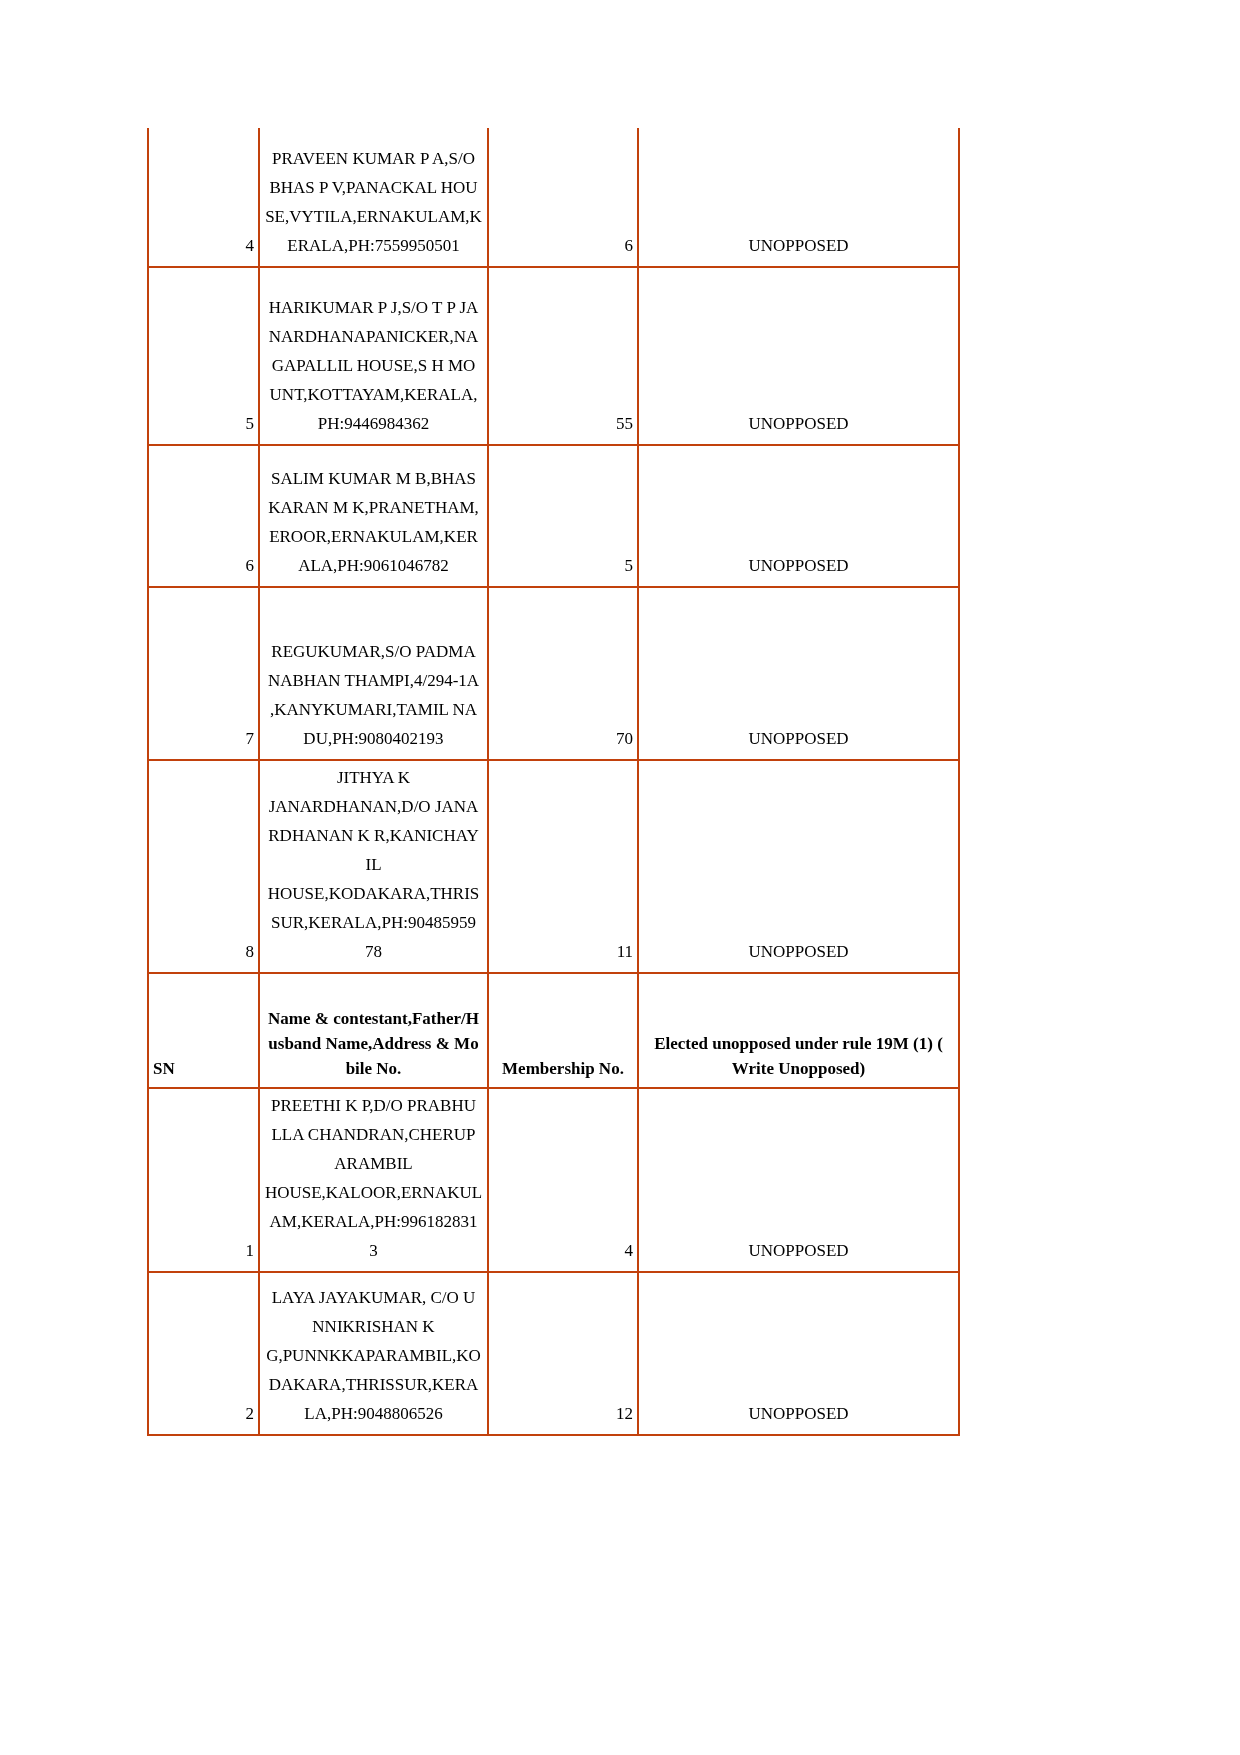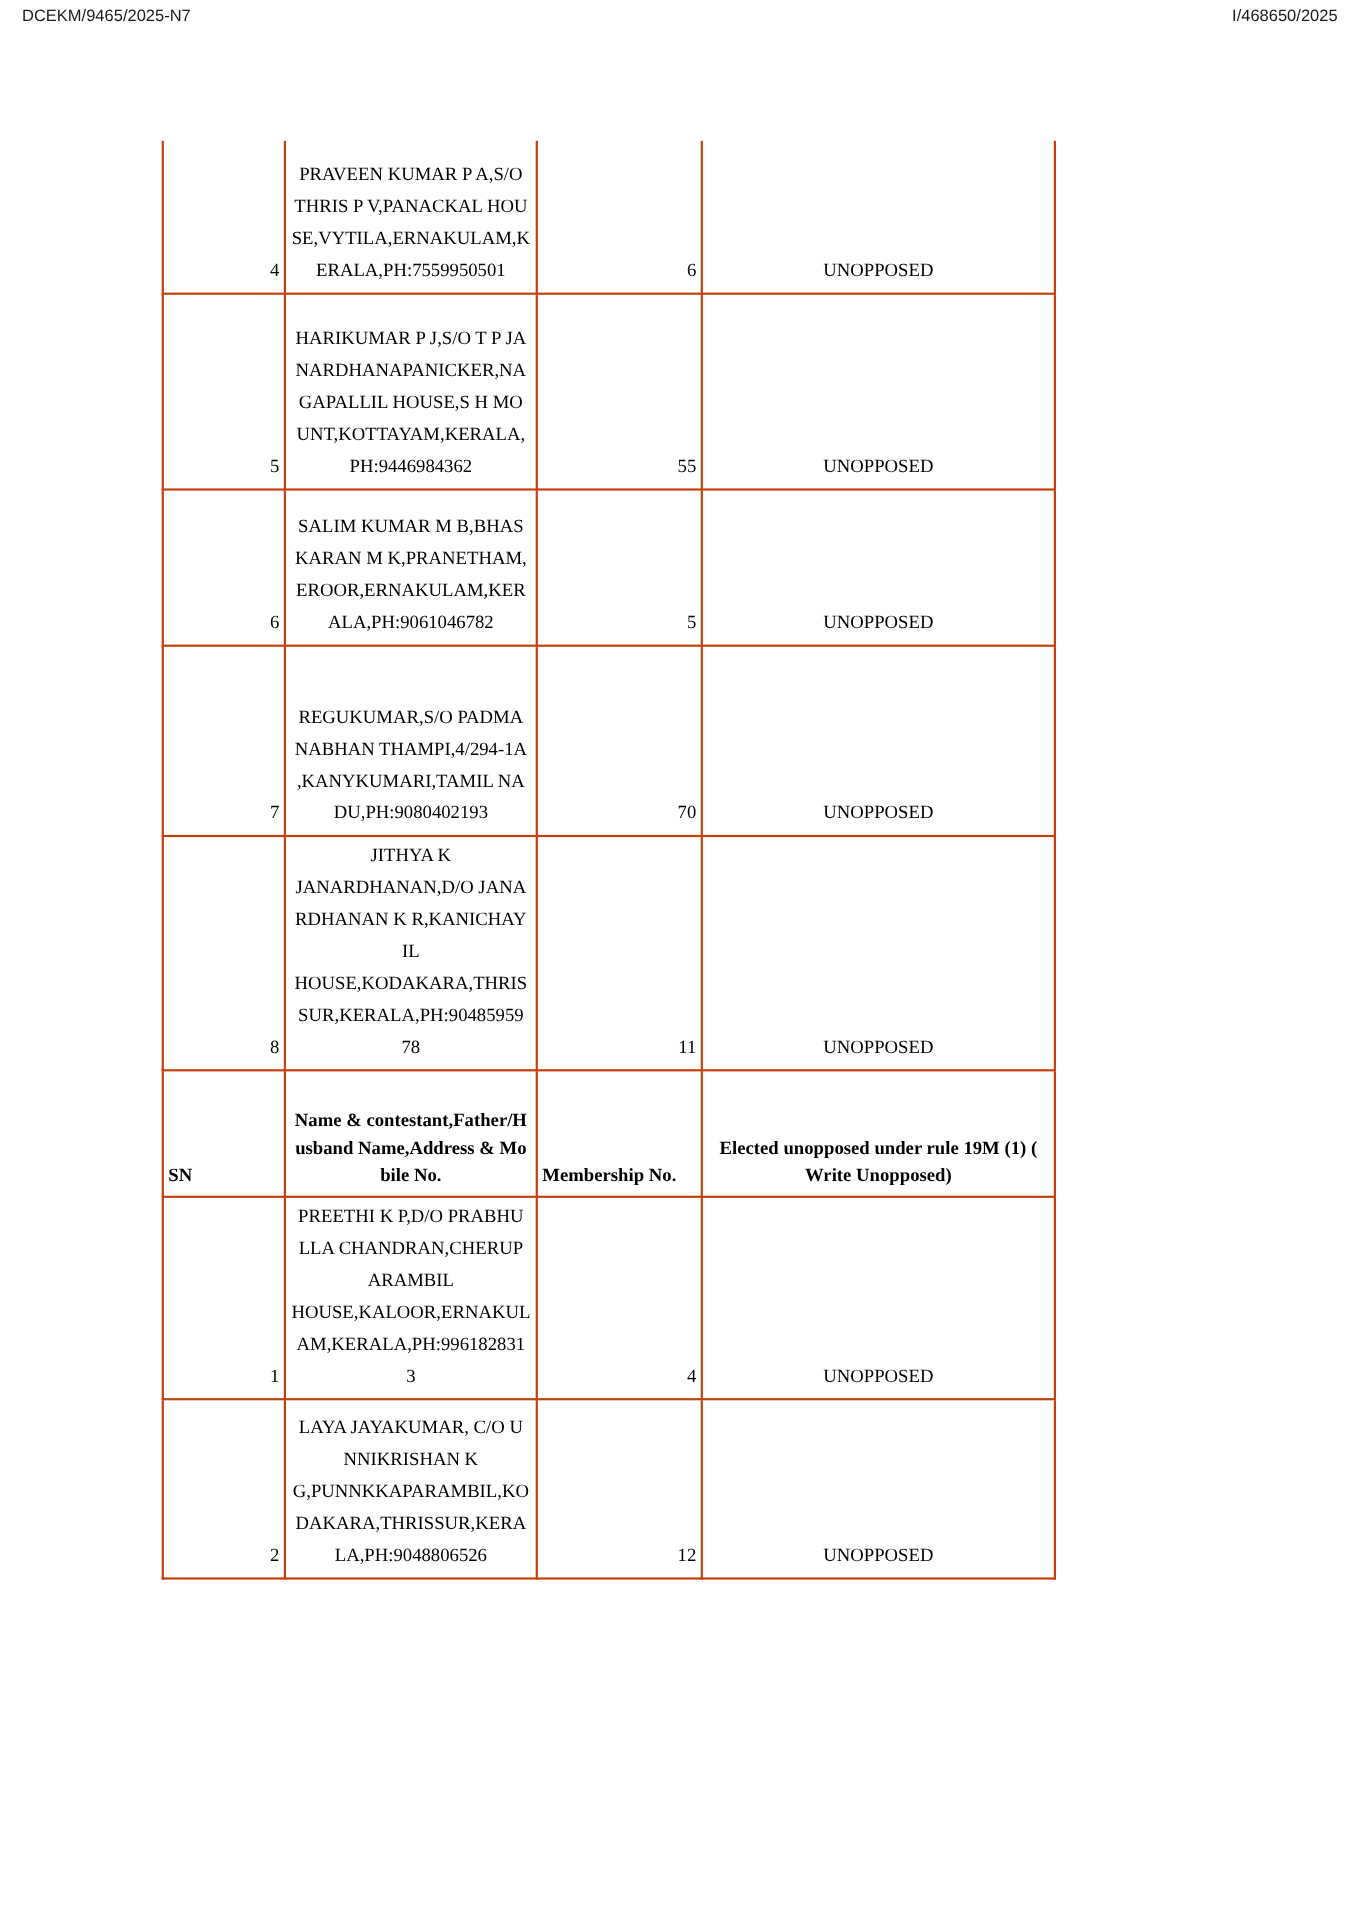--- a/index.html
+++ b/index.html
@@ -73,48 +73,45 @@
   tr.head td {
     font-weight: bold;
     white-space: pre-line;
     line-height: 25px;
   }
   tr.head td.sn-h {
     text-align: left;
     padding-right: 4px;
   }
   tr.head td.mem-h {
+    text-align: center;
   }
   tr.head td.name-h, tr.head td.status-h {
     text-align: center;
   }
 </style>
 </head>
 <body>
 
 <div class="page">
 
-  <div class="page-header">
-    <span>DCEKM/9465/2025-N7</span>
-    <span>I/468650/2025</span>
-  </div>
 
   <table class="results">
     <colgroup>
       <col style="width:111px">
       <col style="width:229px">
       <col style="width:150px">
       <col style="width:321px">
     </colgroup>
 
     <tbody>
         <tr class="no-top" style="height:139px">
       <td class="sn">4</td>
       <td class="name">PRAVEEN KUMAR P A,S/O
-THRIS P V,PANACKAL HOU
+BHAS P V,PANACKAL HOU
 SE,VYTILA,ERNAKULAM,K
 ERALA,PH:7559950501</td>
       <td class="mem">6</td>
       <td class="status">UNOPPOSED</td>
     </tr>
     <tr style="height:178px">
       <td class="sn">5</td>
       <td class="name">HARIKUMAR P J,S/O T P JA
 NARDHANAPANICKER,NA
 GAPALLIL HOUSE,S H MO

